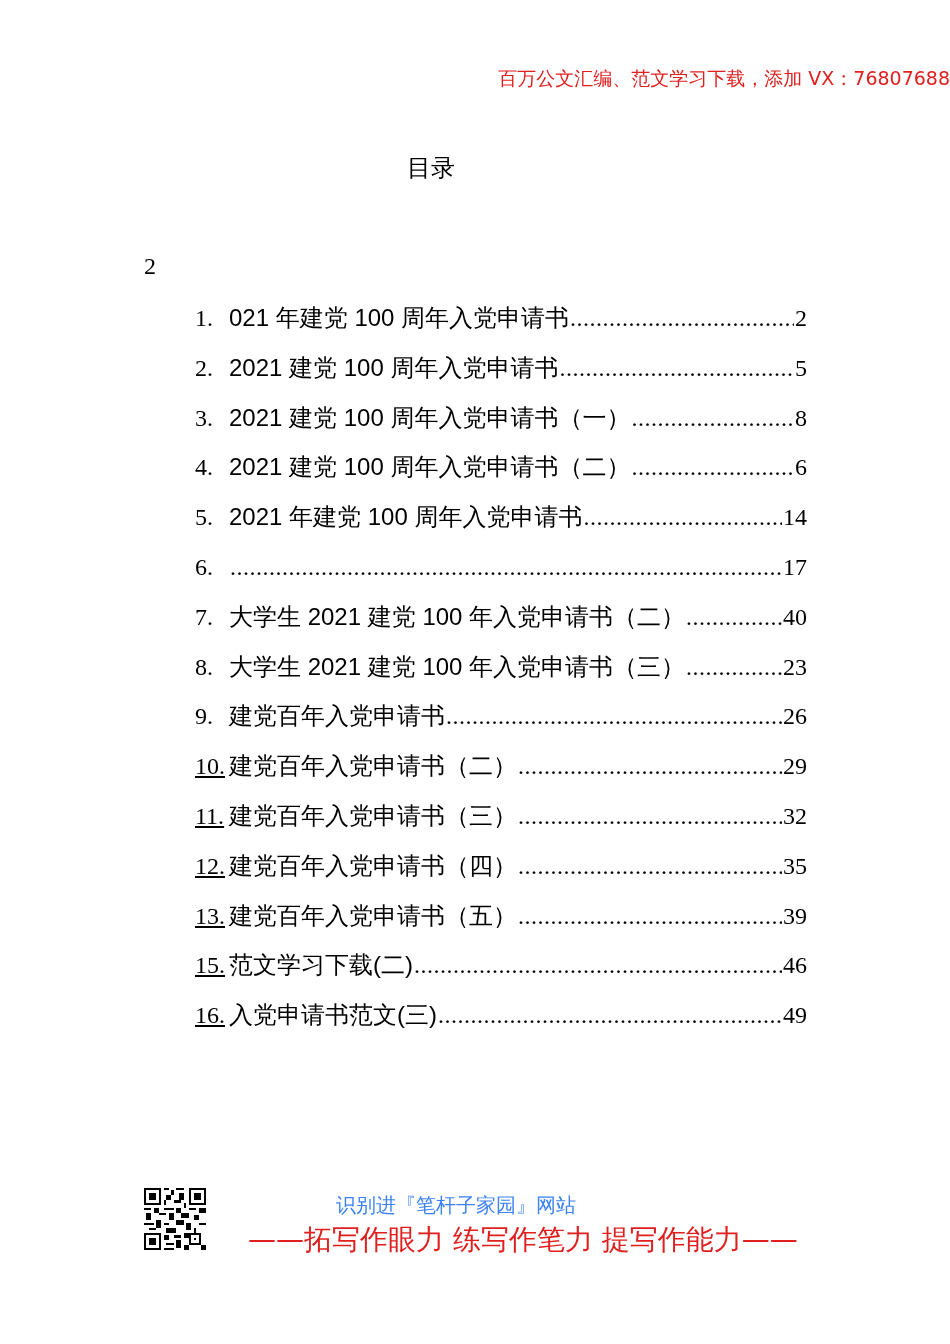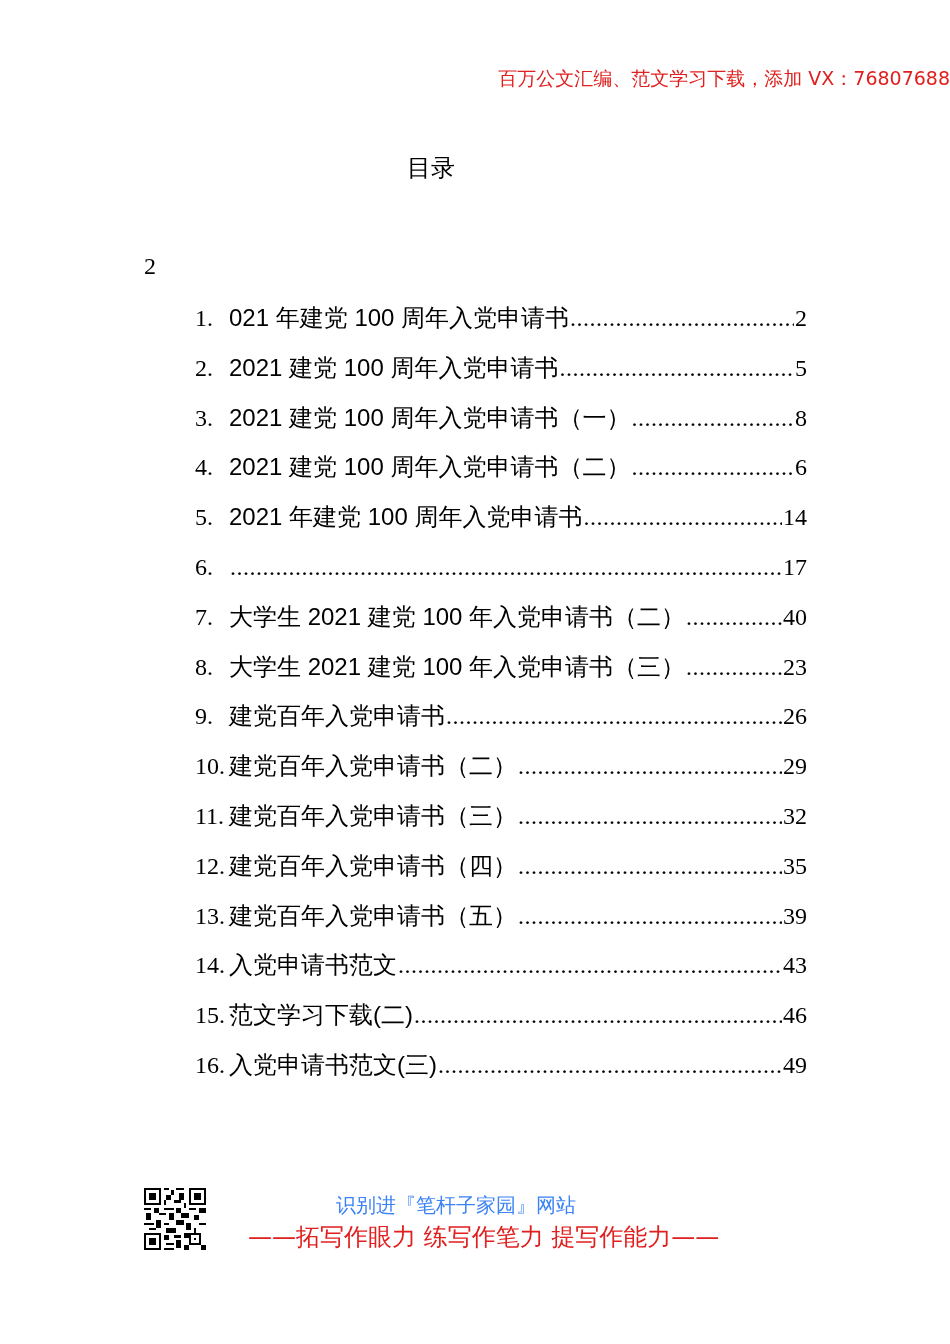--- a/index.html
+++ b/index.html
@@ -6,31 +6,31 @@
     body { width: 950px; height: 1344px; position: relative; overflow: hidden;
       font-family: "Liberation Serif", "DejaVu Serif", serif; color: #000; }
     .header-note { position: absolute; top: 66px; left: 0; width: 950px; text-align: right;
       font-family: "DejaVu Sans", "Liberation Sans", sans-serif; font-size: 19px; color: #e0201f; letter-spacing: 0px; }
     .page-title { position: absolute; top: 152px; left: 0; width: 862px; text-align: center;
       font-family: "DejaVu Sans", sans-serif; font-size: 24px; color: #000; }
     .stray-num { position: absolute; top: 253px; left: 144px; font-size: 24px; }
     .toc { position: absolute; top: 298px; left: 195px; width: 612px; }
     .toc-row { display: flex; align-items: baseline; height: 49.8px; font-size: 24px; line-height: 40px; white-space: nowrap; }
     .toc-num { display: inline-block; width: 34px; }
-    .toc-num.wide { width: 34px; }
+    .toc-num.wide { width: 34px; text-decoration: underline; }
     .toc-title { font-family: Liberation Sans, sans-serif; }
     .toc-dots { flex: 1; overflow: hidden; margin: 0 1px; }
     .toc-dots::before { content: "................................................................................................................................................"; letter-spacing: 0.5px; }
     .toc-page { text-align: right; }
     .footer { position: absolute; top: 1188px; left: 0; width: 950px; height: 70px; }
     .qr { position: absolute; left: 144px; top: 0; width: 62px; height: 62px; }
     .footer-line1 { position: absolute; top: 4px; left: 0; width: 912px; text-align: center;
       font-family: "DejaVu Sans", sans-serif; font-size: 20px; color: #3b82f6; }
     .footer-line2 { position: absolute; top: 33px; left: 248px; width: 460px; text-align: left;
-      font-family: "DejaVu Sans", sans-serif; font-size: 24px; color: #e0201f; white-space: nowrap; }
+      font-family: "DejaVu Sans", sans-serif; font-size: 28px; color: #e0201f; white-space: nowrap; }
   </style>
 </head>
 <body>
 
 <div class="header-note">百万公文汇编、范文学习下载，添加 VX：76807688</div>
 
 <div class="page-title">目录</div>
 
 <div class="stray-num">2</div>
 
@@ -106,26 +106,20 @@
     <span class="toc-dots"></span>
     <span class="toc-page">35</span>
   </div>
   <div class="toc-row">
     <span class="toc-num wide">13.</span>
     <span class="toc-title">建党百年入党申请书（五）</span>
     <span class="toc-dots"></span>
     <span class="toc-page">39</span>
   </div>
   <div class="toc-row">
-    <span class="toc-num wide">14.</span>
-    <span class="toc-title">入党申请书范文</span>
-    <span class="toc-dots"></span>
-    <span class="toc-page">43</span>
-  </div>
-  <div class="toc-row">
     <span class="toc-num wide">15.</span>
     <span class="toc-title">范文学习下载(二)</span>
     <span class="toc-dots"></span>
     <span class="toc-page">46</span>
   </div>
   <div class="toc-row">
     <span class="toc-num wide">16.</span>
     <span class="toc-title">入党申请书范文(三)</span>
     <span class="toc-dots"></span>
     <span class="toc-page">49</span>

